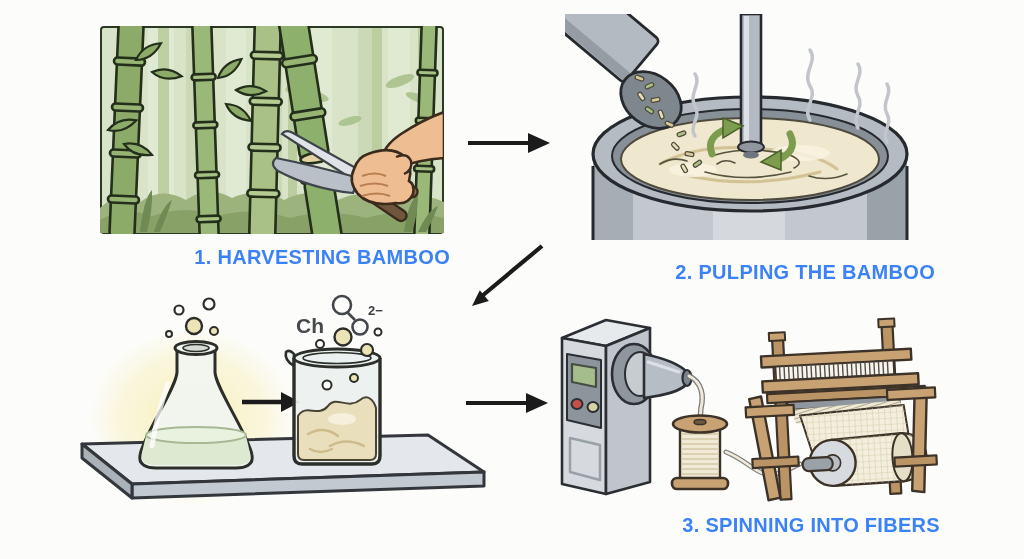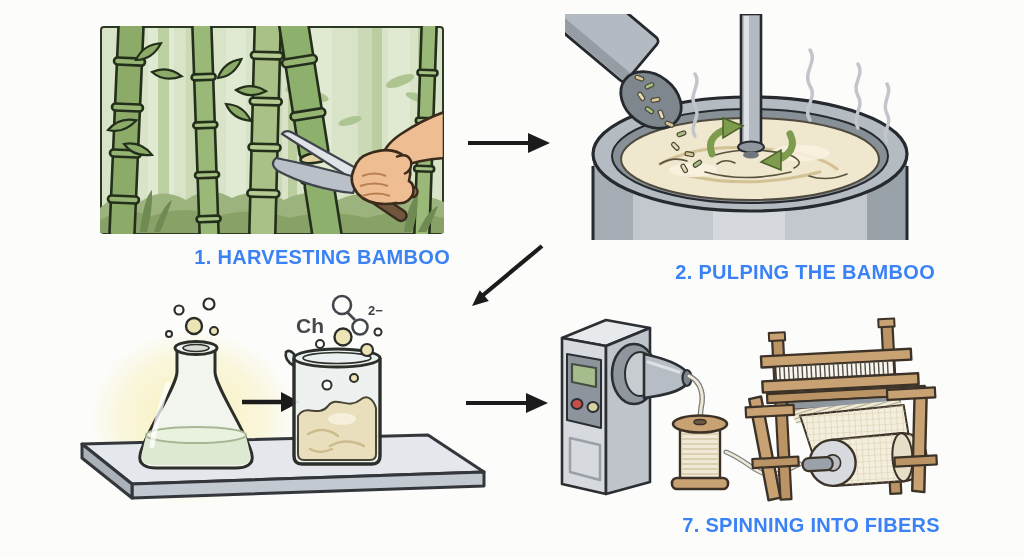--- a/index.html
+++ b/index.html
@@ -387,15 +387,15 @@
     <polygon points="8,66 15.8,50.3 24.8,61.1" fill="#1b1b1b"></polygon>
   </svg>
 
   <svg class="abs" style="left:464px;top:390px" width="86" height="26" viewBox="0 0 86 26">
     <line x1="2" y1="13" x2="64" y2="13" stroke="#1b1b1b" stroke-width="4.2"></line>
     <polygon points="62,3 84,13 62,23" fill="#1b1b1b"></polygon>
   </svg>
 
   <div class="step-label" style="left:95px;top:246px;width:355px">1. HARVESTING BAMBOO</div>
   <div class="step-label" style="left:560px;top:261px;width:375px">2. PULPING THE BAMBOO</div>
-  <div class="step-label" style="left:560px;top:514px;width:380px">7. SPINNING INTO FIBERS</div>
+  <div class="step-label" style="left:560px;top:514px;width:380px">3. SPINNING INTO FIBERS</div>
 
 </div>
 
 </body></html>

